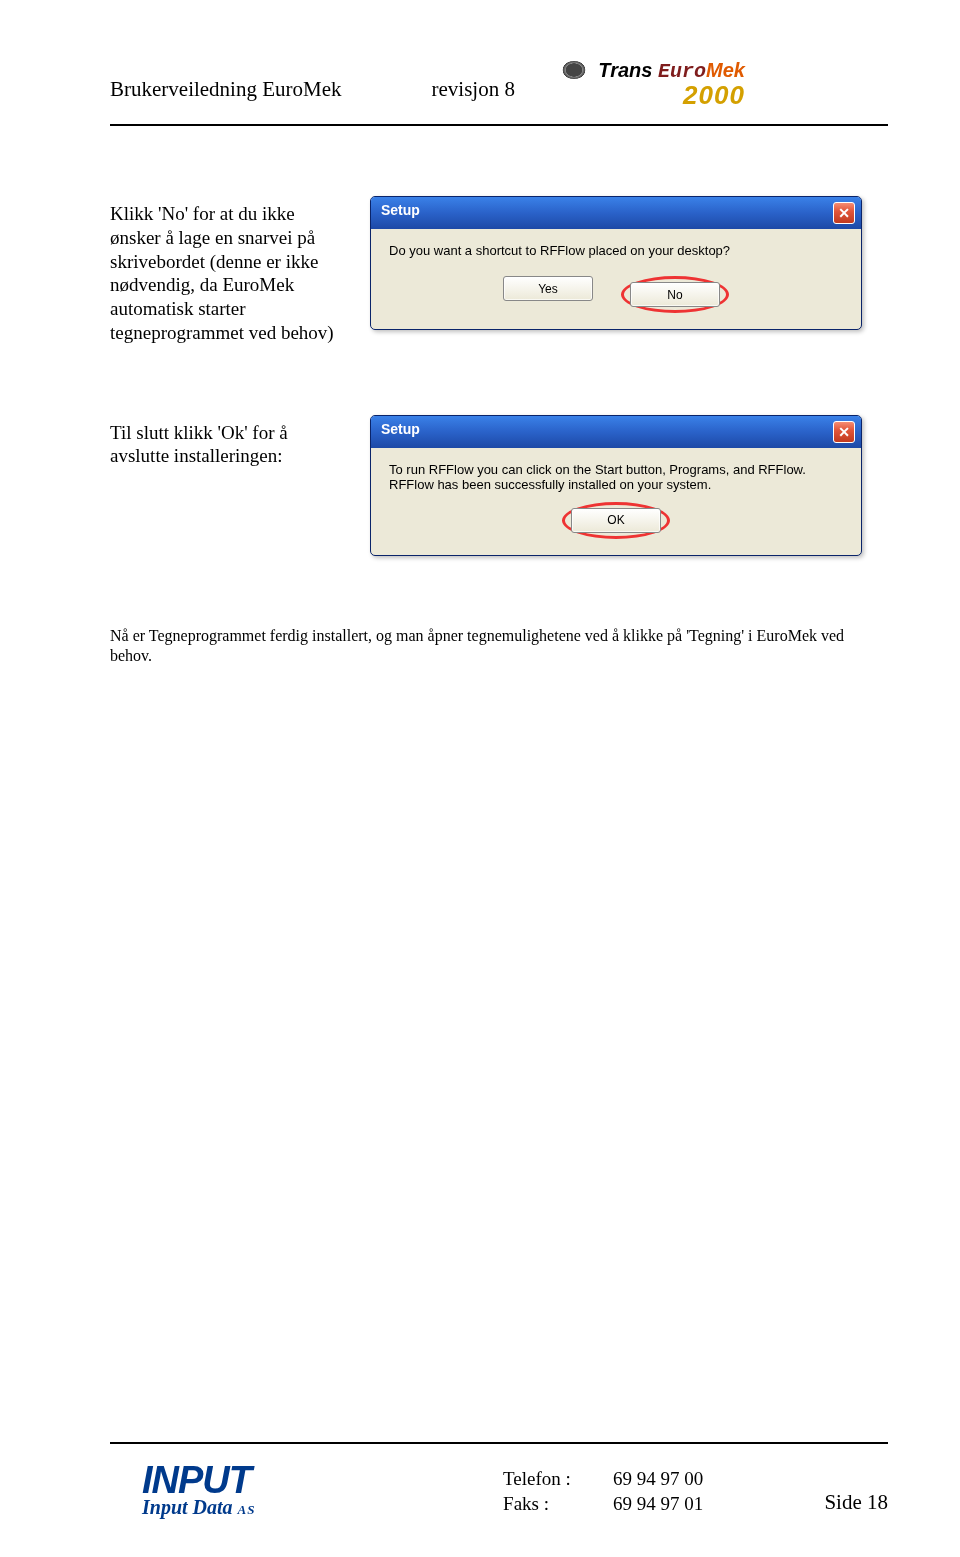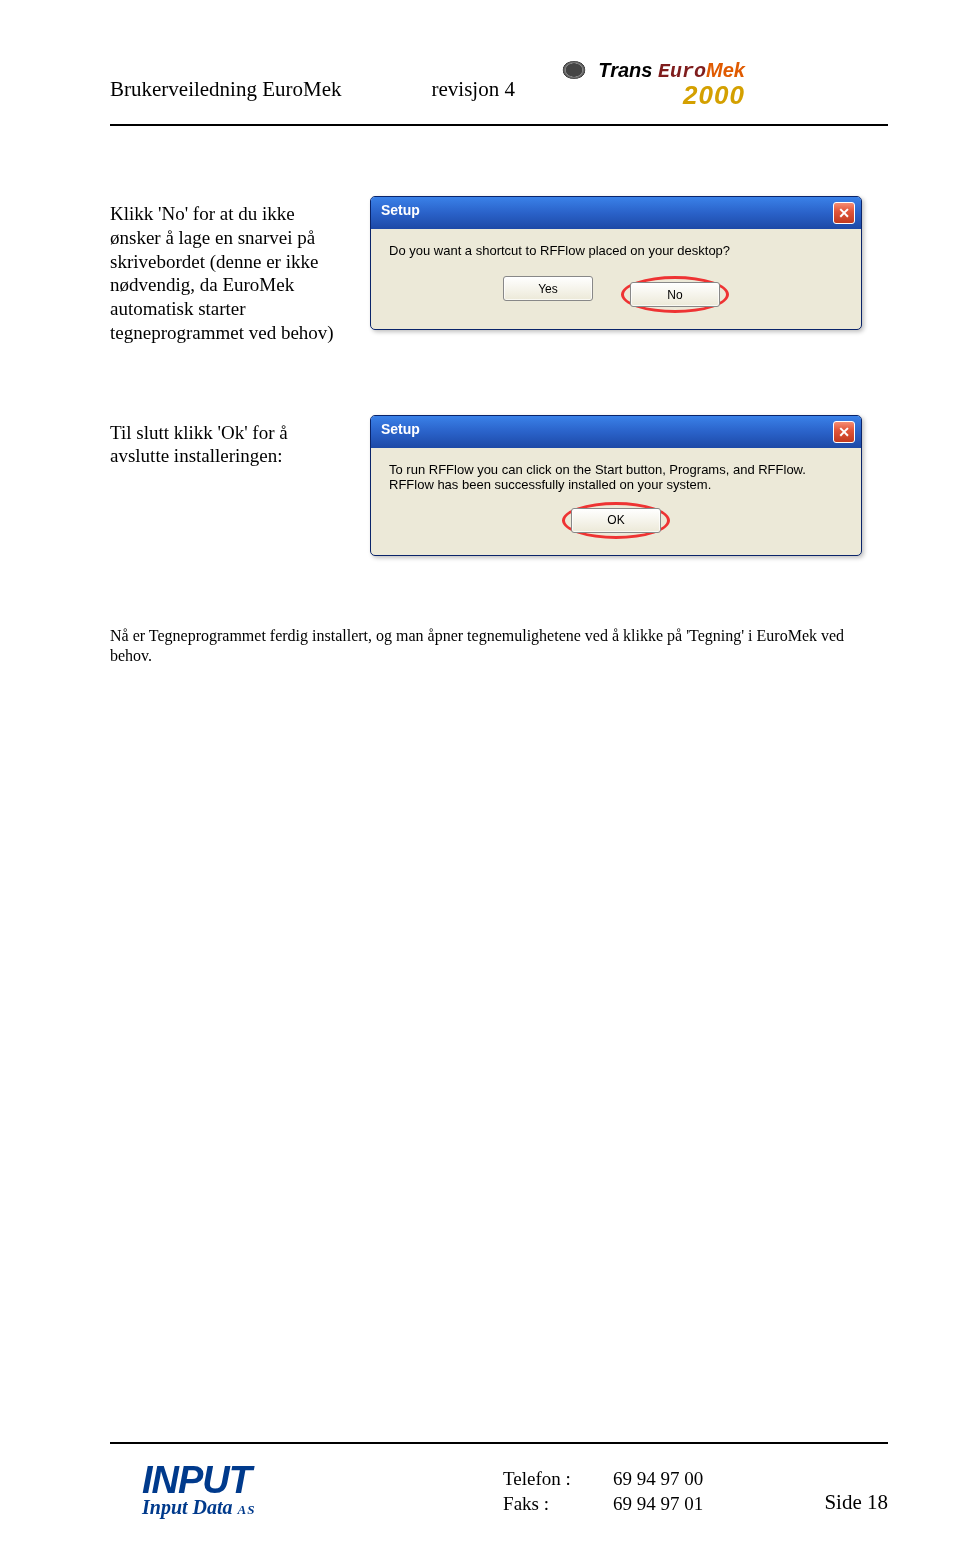--- a/index.html
+++ b/index.html
@@ -197,21 +197,21 @@
   }
 </style>
 </head>
 <body>
 
 <div class="page">
 
   <div class="header-row">
     <div class="header-left">
       <span>Brukerveiledning EuroMek</span>
-      <span>revisjon 4</span>
+      <span>revisjon 8</span>
     </div>
     <div class="logo-box">
       <div class="logo-line1">
         <span class="tire-glyph"></span><span>Trans</span> <span class="euro">Euro</span><span class="mek">Mek</span>
       </div>
       <div class="logo-line2">2000</div>
     </div>
   </div>
   <hr class="hr">
 

